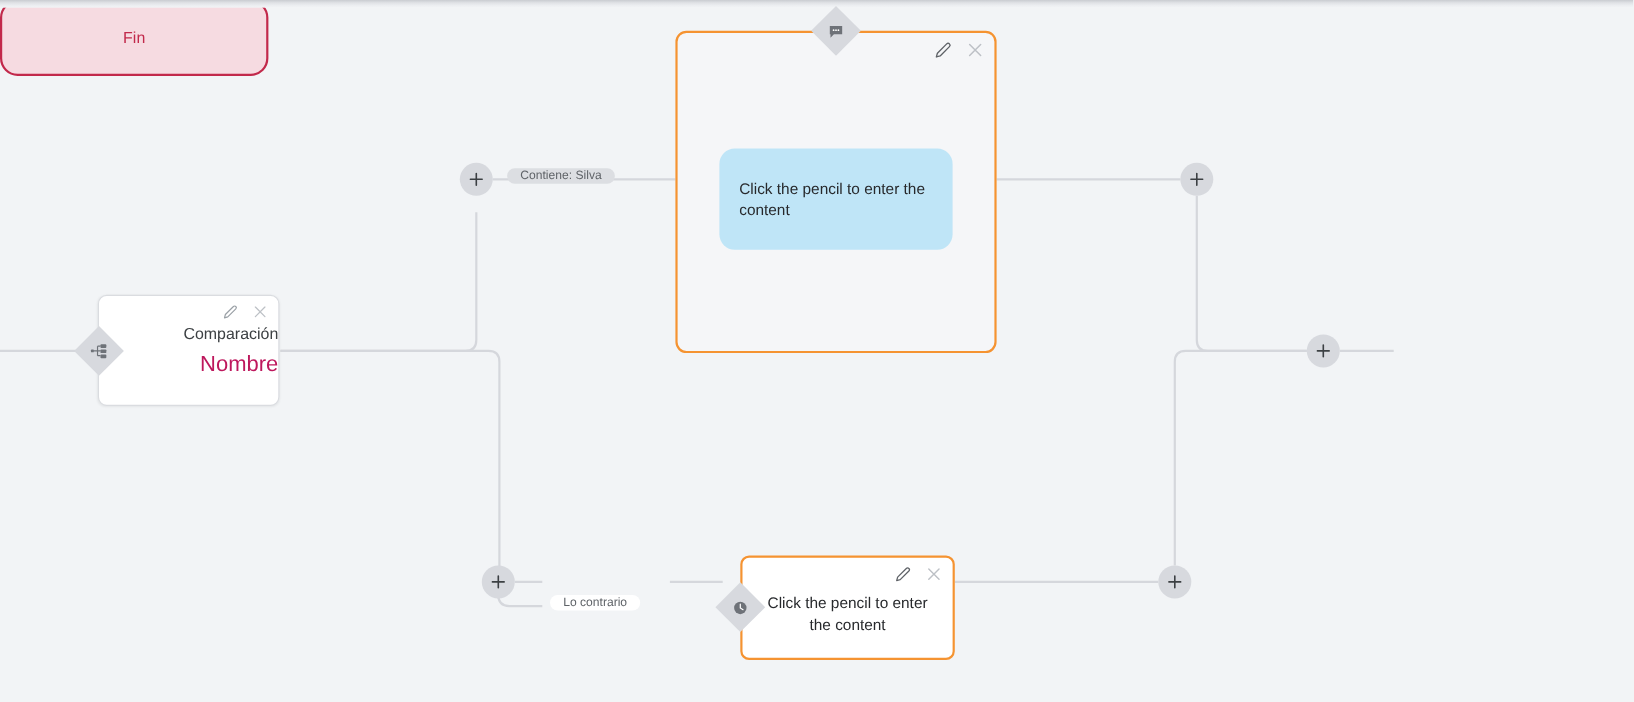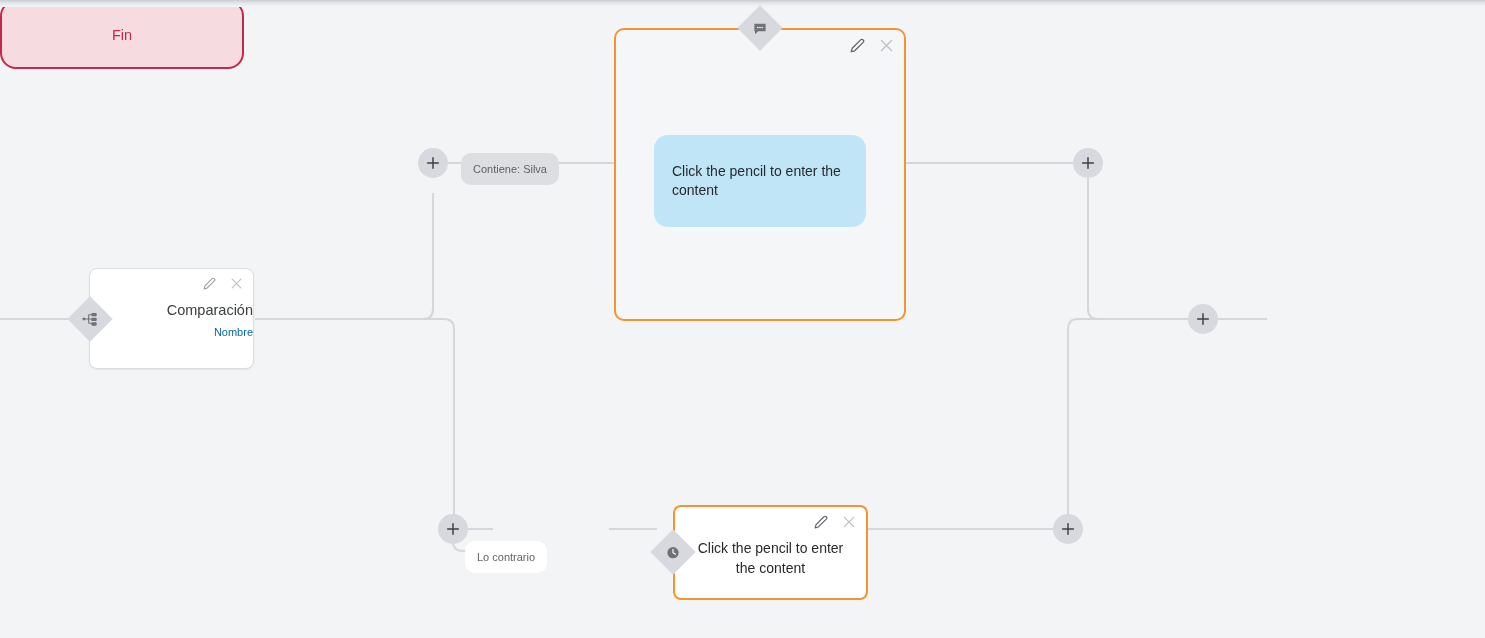--- a/index.html
+++ b/index.html
@@ -94,22 +94,22 @@
     flex-direction: column;
     align-items: flex-end;
     justify-content: center;
   }
   .node-comparacion .title {
     font-size: 14.5px;
     color: #3c4043;
     margin-top: 2px;
   }
   .node-comparacion .subtitle {
-    font-size: 11px;
-    color: #0369a1;
+    font-size: 20px;
+    color: #be185d;
     margin-top: 8px;
   }
 
   .node-actions {
     position: absolute;
     top: 8px;
     right: 10px;
     display: flex;
     align-items: center;
     gap: 14px;
@@ -204,21 +204,21 @@
     align-items: center;
     justify-content: center;
     font-size: 14.5px;
     color: #c2294b;
   }
 
   
   .edge-label {
     position: absolute;
     box-sizing: border-box;
-    height: 32px;
+    height: 14px;
     border-radius: 10px;
     display: flex;
     align-items: center;
     justify-content: center;
     font-size: 11px;
     color: #5f6368;
     padding: 0 12px;
     white-space: nowrap;
   }
   .edge-label.gray  { background: #dcdee2; }
@@ -334,21 +334,21 @@
       <svg width="15" height="15" viewBox="0 0 24 24">
         <circle cx="12" cy="12" r="9" fill="#6e7278"></circle>
         <path d="M12 6.5 V12 L16 14.5" stroke="#ffffff" stroke-width="1.8" stroke-linecap="round" fill="none"></path>
       </svg>
     </span>
   </div>
 
   <div class="node-end">Fin</div>
 
   <div class="edge-label gray" style="left:461px; top:153px;">Contiene: Silva</div>
-  <div class="edge-label white" style="left:465px; top:541px;">Lo contrario</div>
+  <div class="edge-label white" style="left:500px; top:541px;">Lo contrario</div>
 
   <div class="plus-btn" style="left:418px; top:148px;">
     <svg width="16" height="16" viewBox="0 0 24 24" stroke="#3c4043" stroke-width="2.2" stroke-linecap="round">
       <path d="M12 4 V20 M4 12 H20"></path>
     </svg>
   </div>
   <div class="plus-btn" style="left:438px; top:514px;">
     <svg width="16" height="16" viewBox="0 0 24 24" stroke="#3c4043" stroke-width="2.2" stroke-linecap="round">
       <path d="M12 4 V20 M4 12 H20"></path>
     </svg>

